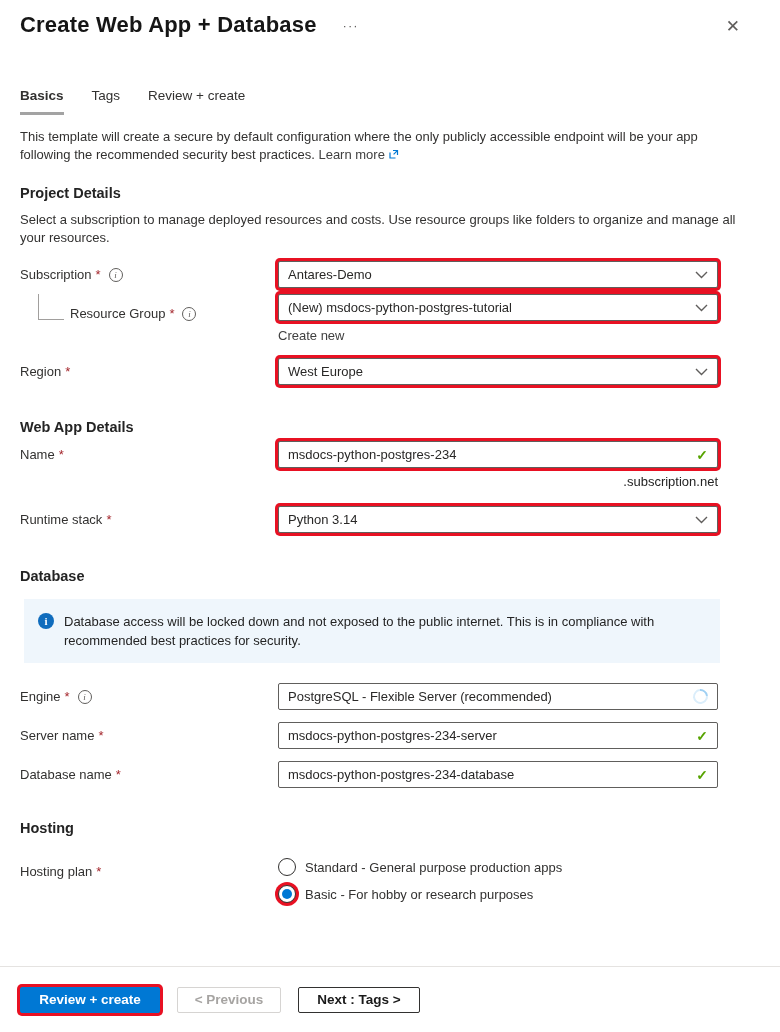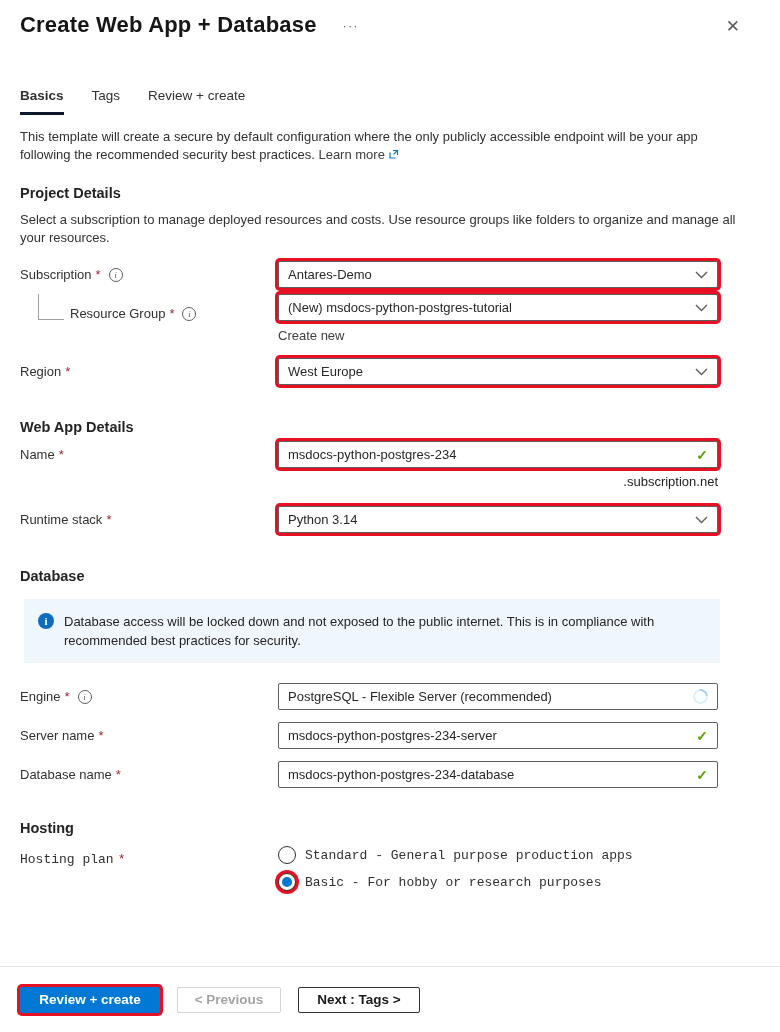--- a/index.html
+++ b/index.html
@@ -15,21 +15,21 @@
   
   .hdr { display:flex; align-items:flex-start; padding: 12px 40px 0 20px; }
   .title { font-size: 22px; font-weight: bold; color:#161616; letter-spacing:.2px; }
   .ellipsis { margin-left: 26px; margin-top: 6px; color:#605e5c; font-size:13px; letter-spacing:1px; cursor:pointer; }
   .spacer { flex:1; }
   .close { color:#605e5c; font-size:17px; line-height:1; margin-top:6px; cursor:pointer; }
 
   
   .tabs { display:flex; gap:28px; margin: 50px 0 0 20px; }
   .tab { padding-bottom: 9px; cursor:pointer; color:#323130; font-size:13.5px; }
-  .tab.active { font-weight:bold; border-bottom: 3px solid #0f172a; }
+  .tab.active { font-weight:bold; border-bottom: 3px solid #a3a3a3; }
 
   
   .intro { margin: 13px 20px 0 20px; width: 724px; line-height: 18px; }
   .link { color:#404040; text-decoration:none; cursor:pointer; }
   .ext-icon { display:inline-block; vertical-align: -1px; margin-left:3px; }
   .section-h { margin: 20px 20px 0 20px; font-size: 14.5px; font-weight: bold; color:#242424; }
   .section-p { margin: 10px 20px 0 20px; width: 720px; line-height: 18px; }
 
   
   .row { display:flex; margin: 0 0 0 20px; align-items:flex-start; }
@@ -88,21 +88,21 @@
     min-width:122px; }
 
   
   .mt-sub { margin-top: 14px; }
   .mt-rg { margin-top: 0px; }
   .mt-region { margin-top: 15px; }
   .mt-name { margin-top: 6px; }
   .mt-runtime { margin-top: 17px; }
   .mt-engine { margin-top: 20px; }
   .mt-row { margin-top: 12px; }
-  .mt-hplan { margin-top: 10px; font-family: Liberation Mono, monospace; }
+  .mt-hplan { margin-top: 22px; }
 </style>
 </head>
 <body>
 
 <div class="page">
 
   <div class="hdr">
     <div class="title">Create Web App + Database</div>
     <div class="ellipsis">···</div>
     <div class="spacer"></div>

